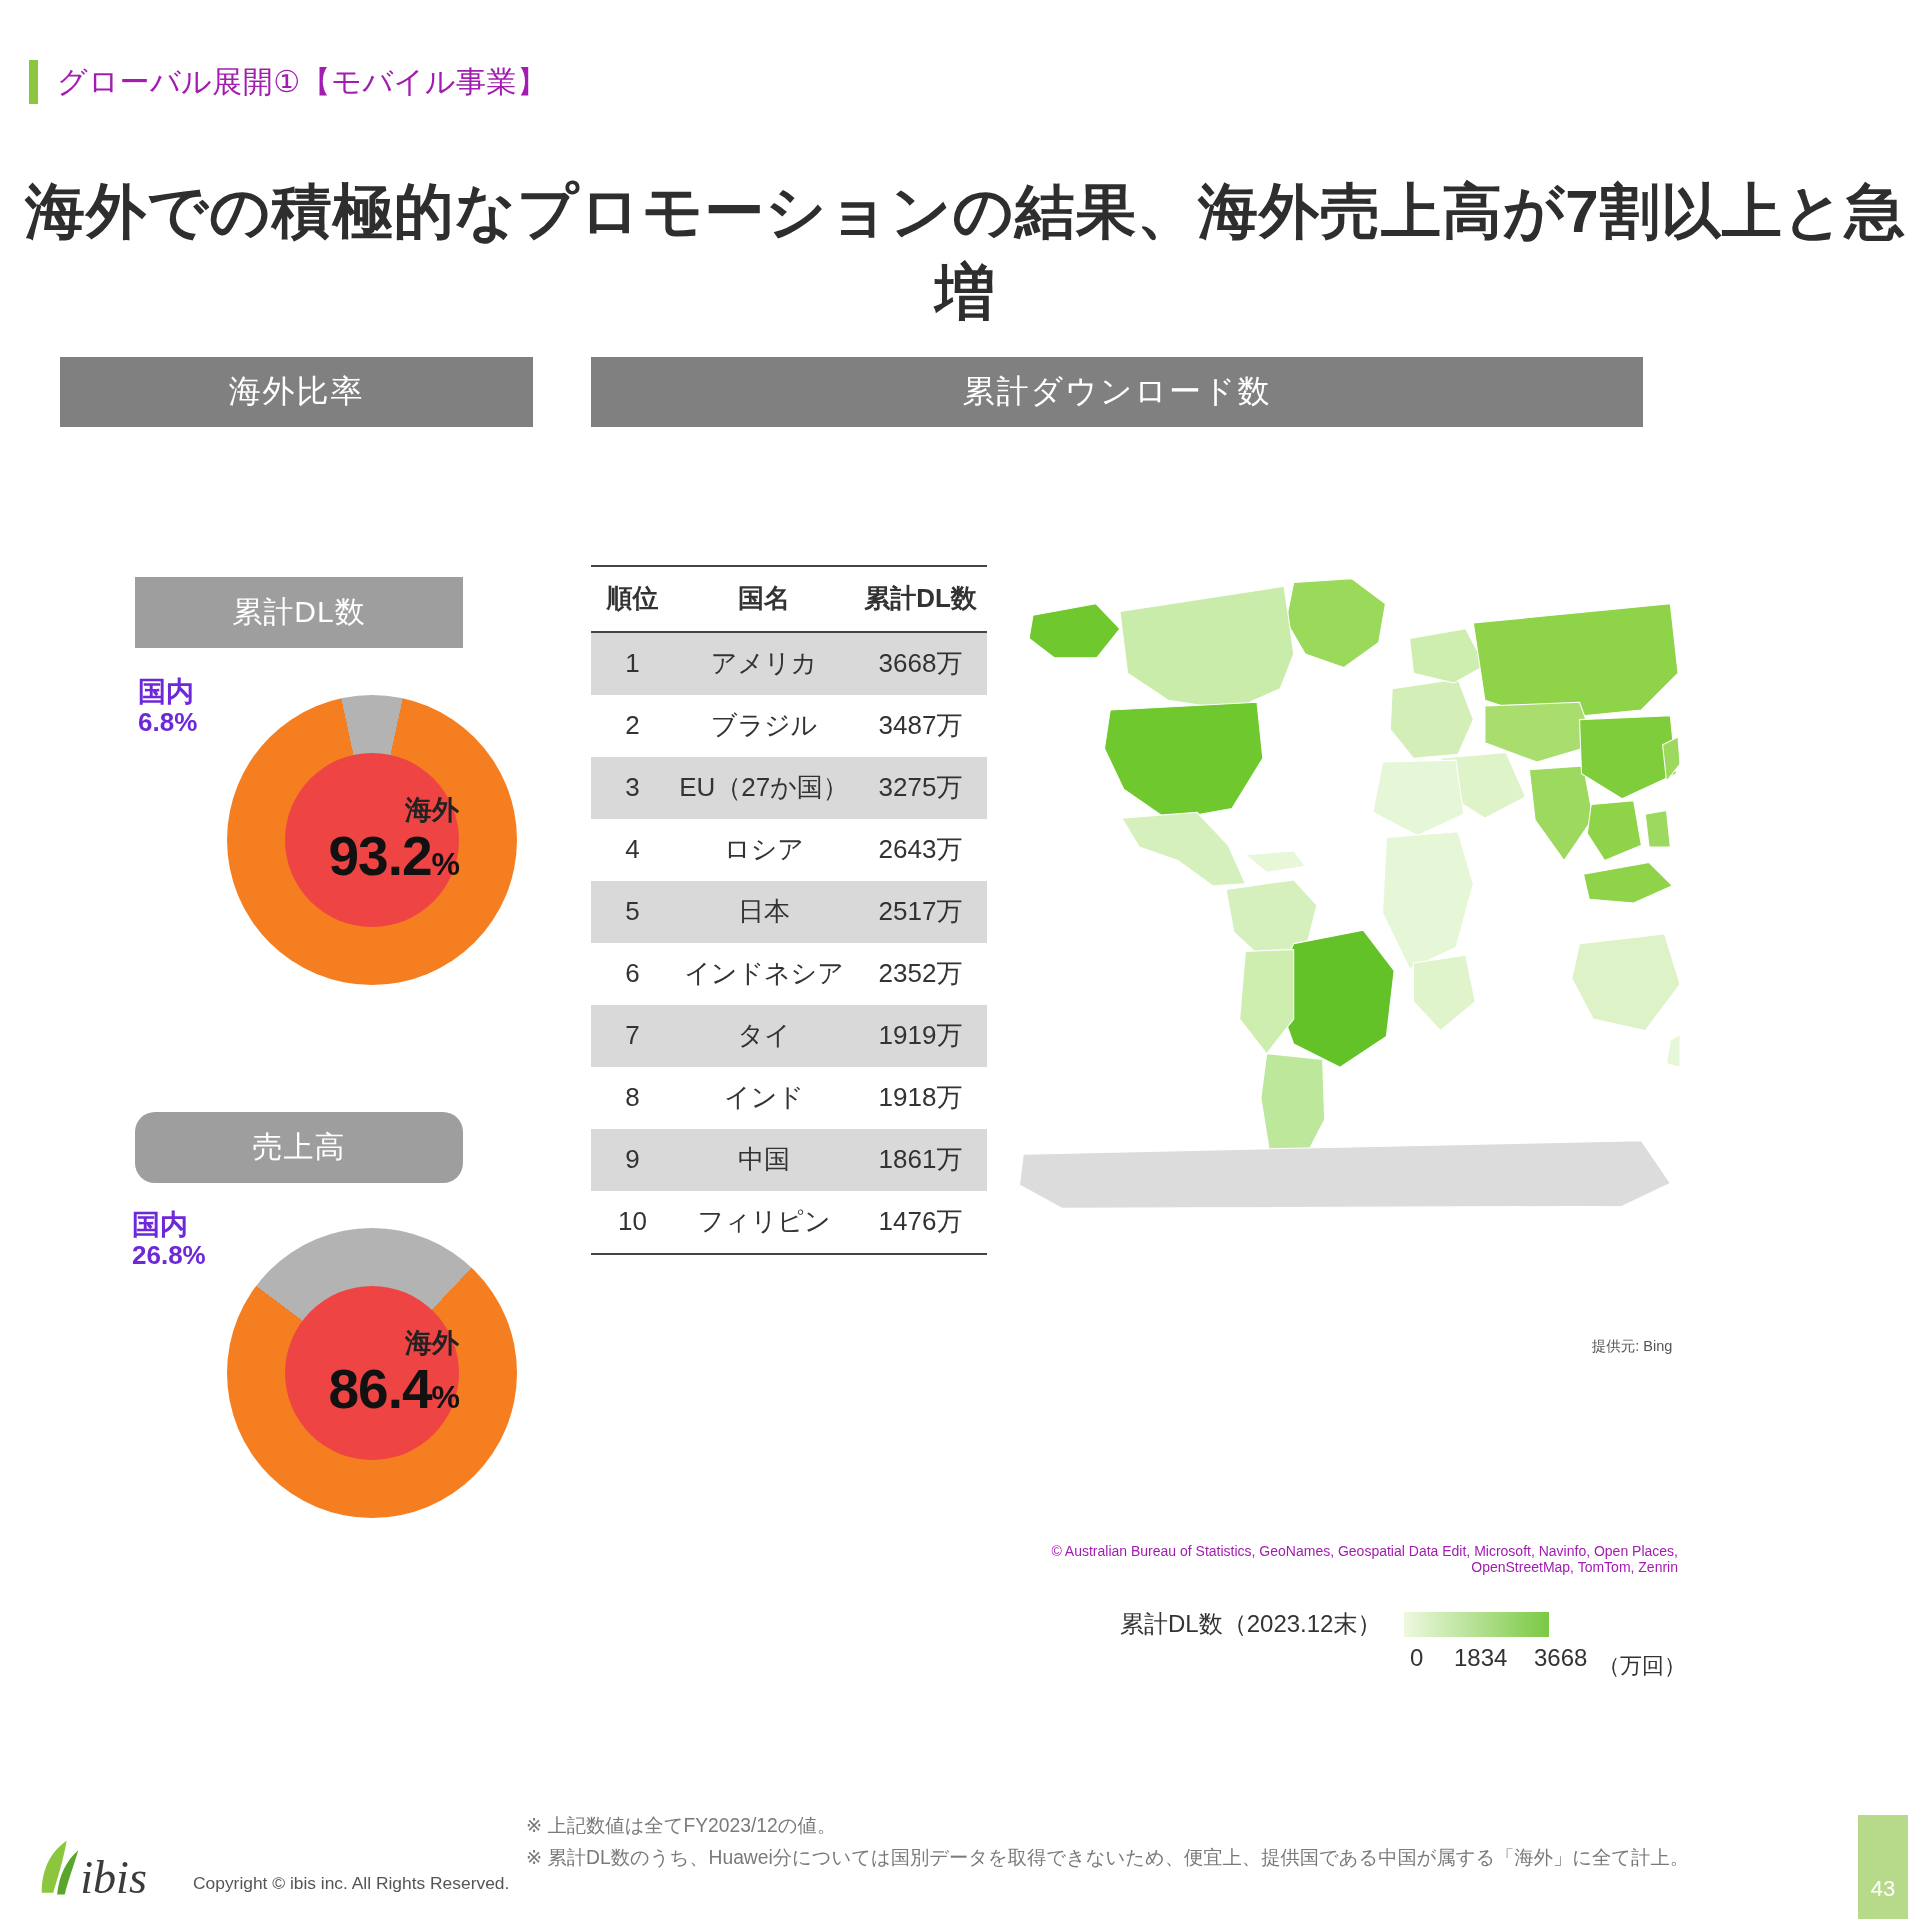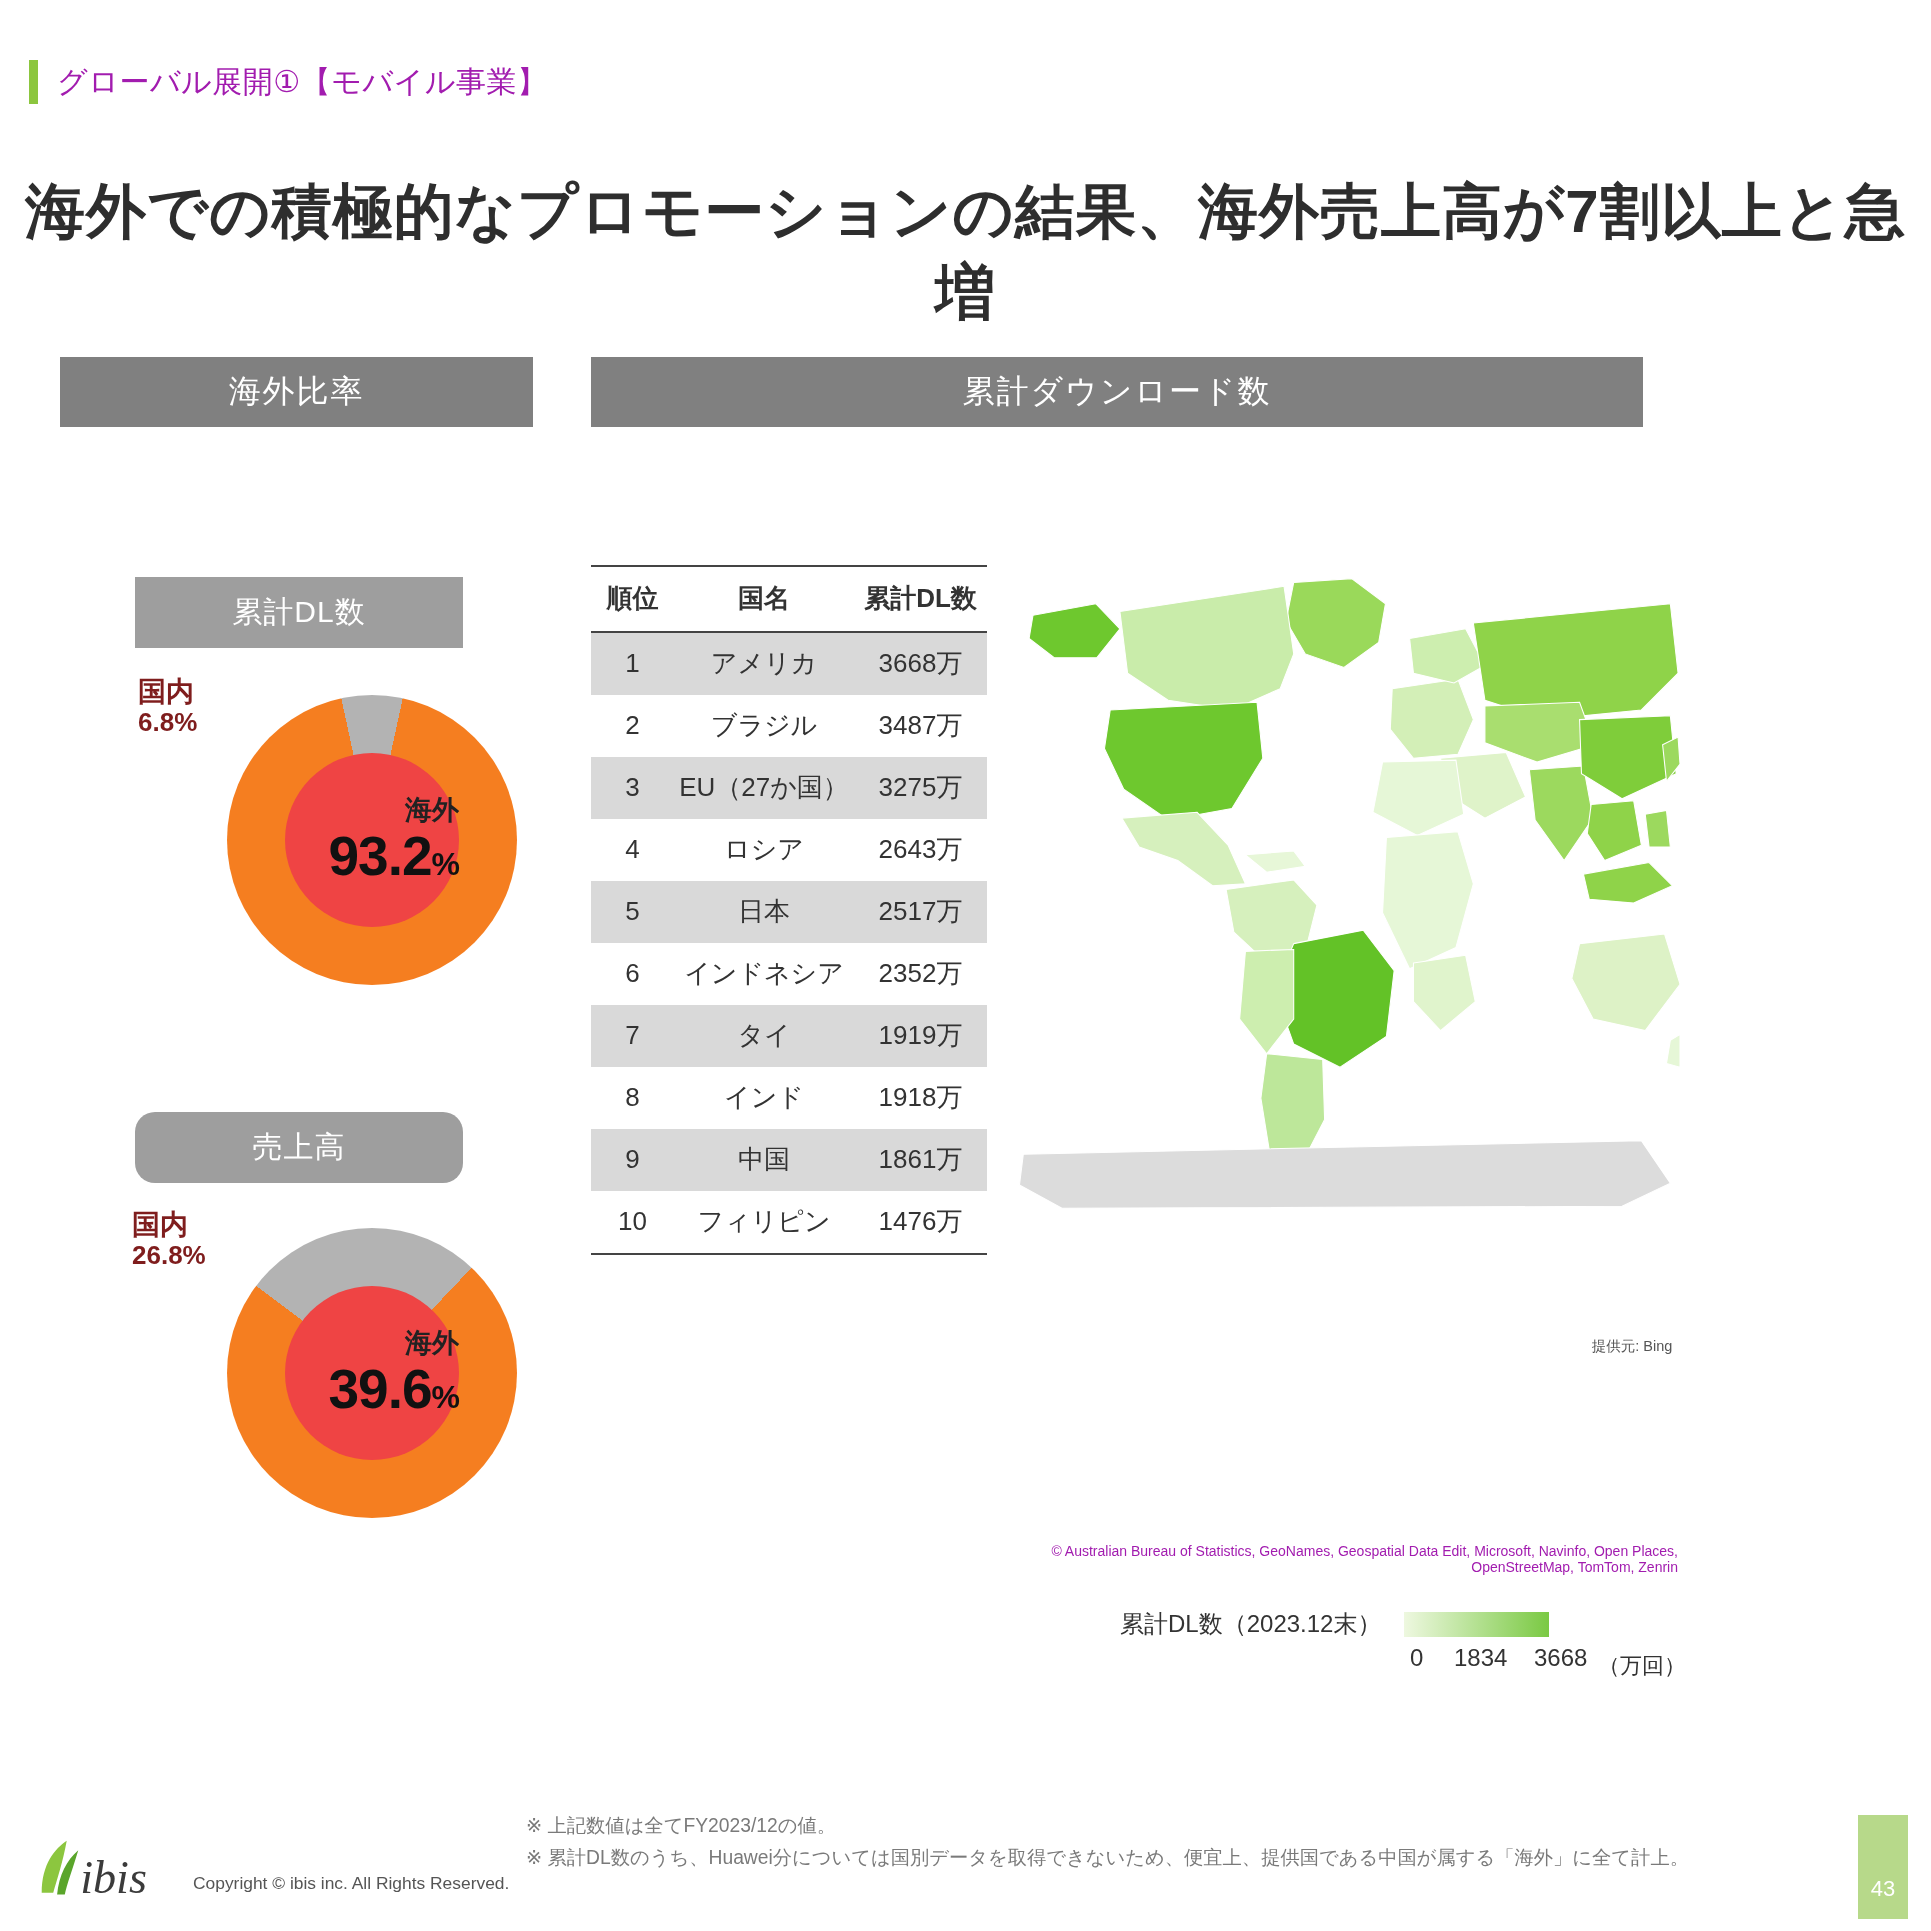--- a/index.html
+++ b/index.html
@@ -51,21 +51,21 @@
   }
   .donut-hole {
     position: absolute; left: 58px; top: 58px; width: 174px; height: 174px;
     border-radius: 50%; background: #ef4444;
     display: flex; flex-direction: column; align-items: flex-end; justify-content: center;
   }
   .donut-hole .lbl { font-size: 27px; color: #222; font-weight: bold; margin-bottom: -3.9px; }
   .donut-hole .val { font-size: 55px; font-weight: bold; color: #111; letter-spacing: -1px; }
   .donut-hole .val .pct { font-size: 32px; }
 
-  .domestic-label { position: absolute; font-weight: bold; color: #7f1d1d; line-height: 1.15; }
+  .domestic-label { position: absolute; font-weight: bold; color: #6d28d9; line-height: 1.15; }
   .domestic-label .t { font-size: 28px; }
   .domestic-label .v { font-size: 26px; }
   #dom1 { left: 138px; top: 676px; }
   #dom2 { left: 132px; top: 1209px; }
 
   
   .tbl { position: absolute; left: 591px; top: 565px; width: 396px; }
   .tbl table { border-collapse: collapse; width: 396px; }
   .tbl thead th {
     font-size: 26px; font-weight: bold; color: #333; padding: 13.5px 0 15.4px 0;
@@ -148,21 +148,21 @@
   </div>
 
   <div class="domestic-label" id="dom2">
     <div class="t">国内</div>
     <div class="v">26.8%</div>
   </div>
   <div class="donut-wrap" id="donut2">
     <div class="donut" id="donut2-ring" style="background: conic-gradient(from -53.064deg, rgb(179, 179, 179) 0deg, rgb(179, 179, 179) 96.48deg, rgb(245, 126, 32) 96.48deg, rgb(245, 126, 32) 360deg);"></div>
     <div class="donut-hole">
       <div class="lbl">海外</div>
-      <div class="val"><span>39.6</span><span class="pct">%</span></div>
+      <div class="val"><span>86.4</span><span class="pct">%</span></div>
     </div>
   </div>
 
   <div class="tbl">
     <table>
       <thead>
         <tr>
           <th class="col-rank">順位</th>
           <th class="col-name">国名</th>
           <th class="col-val">累計DL数</th>

